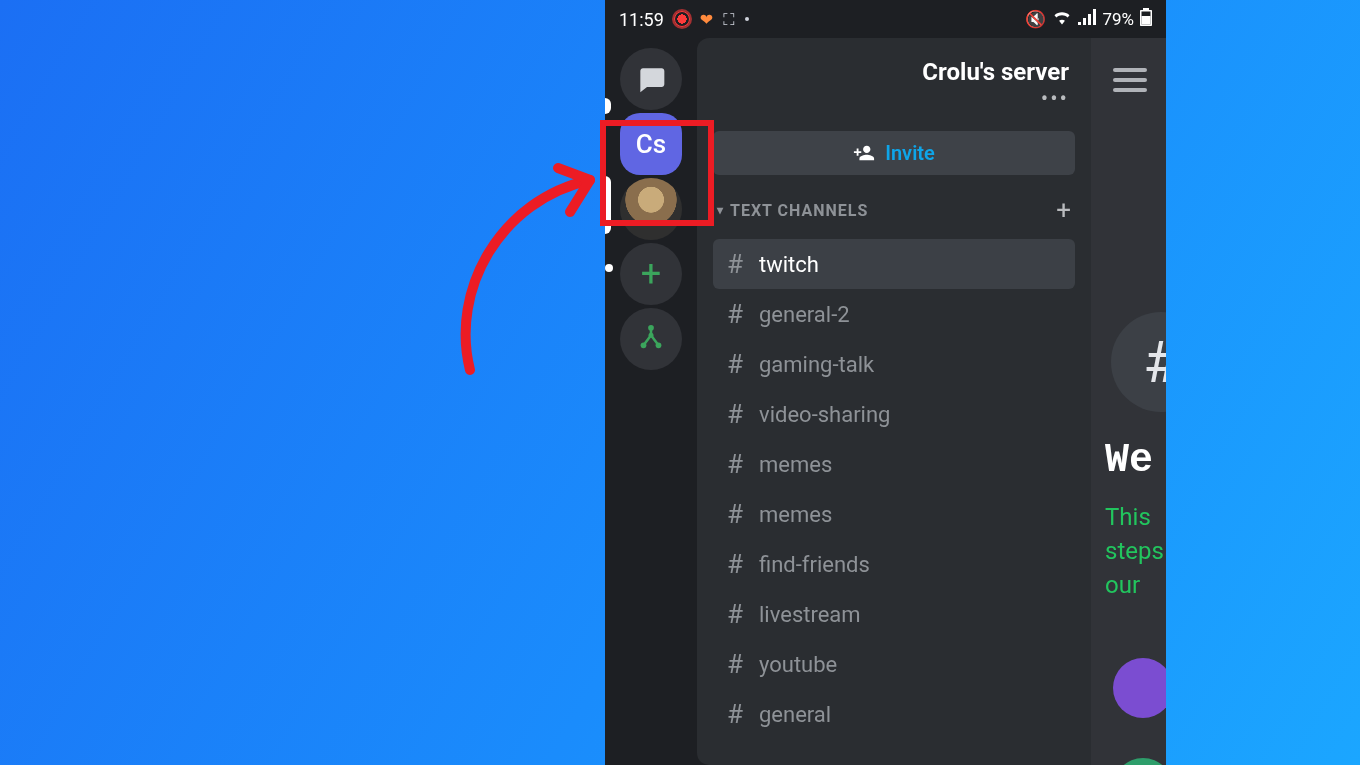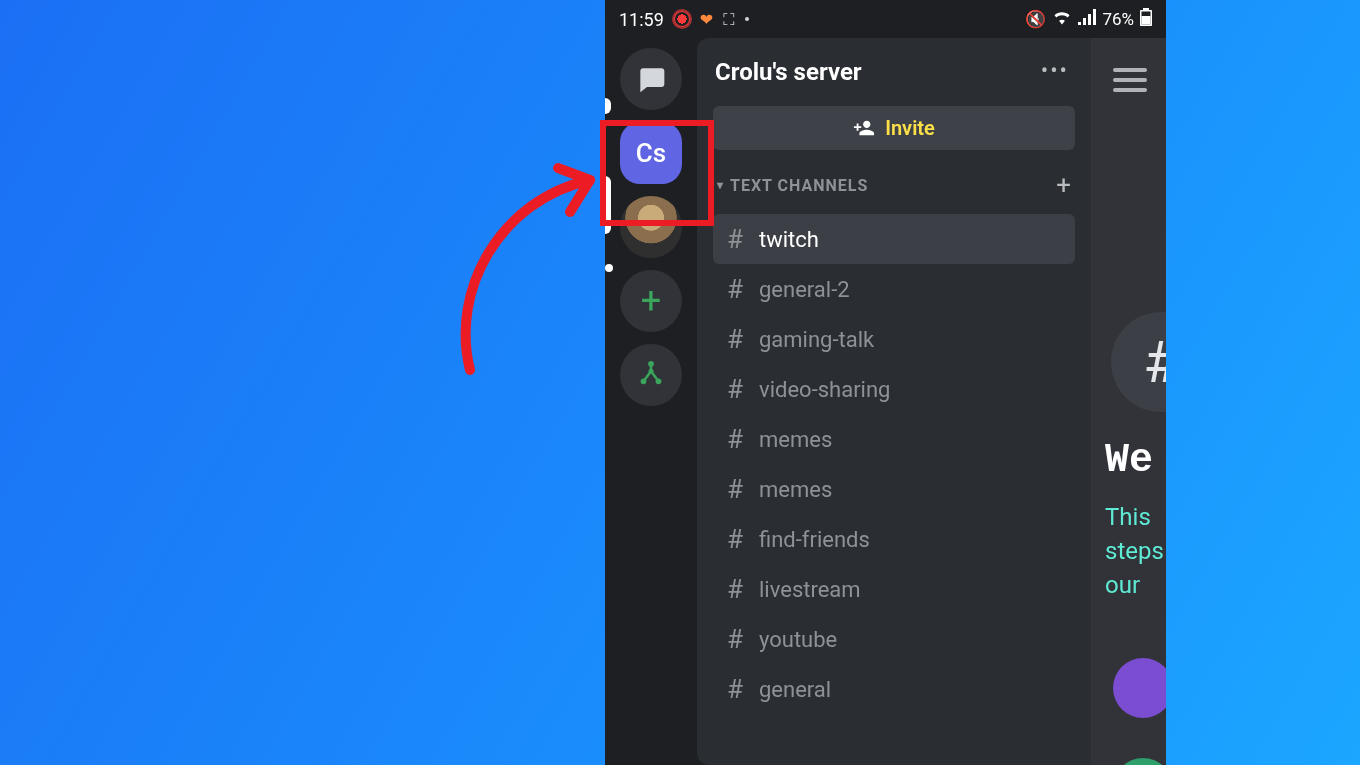--- a/index.html
+++ b/index.html
@@ -31,21 +31,21 @@
   }
   .heart { color:#ff8a3d; font-size:16px; }
   .bracket { color:#cfd3dc; font-size:16px; letter-spacing:-3px; }
   .tinydot { width:4px;height:4px;border-radius:50%;background:#cfd3dc; margin-left:4px;}
   .mute { font-size:17px; }
 
   
   .cols { position:absolute; top:38px; left:0; right:0; bottom:0; display:flex; }
   .guildcol {
     width:92px; background:#1d1f23;
-    display:flex; flex-direction:column; align-items:center; gap:12px;
+    display:flex; flex-direction:column; align-items:center; gap:3px;
     padding-top:10px;
   }
   .guild {
     width:62px; height:62px; border-radius:50%;
     background:#313338;
     display:flex; align-items:center; justify-content:center;
     color:#cfd3dc; font-size:30px;
     position:relative;
   }
   .guild.squircle { border-radius:20px; }
@@ -62,27 +62,27 @@
   .pill-dot { top:226px; width:8px; height:8px; border-radius:50%; left:0; background:#fff;}
   .add-icon { color:#3ba55c; font-weight:400; font-size:36px; line-height:1; }
 
   .panel {
     flex:0 0 394px;
     background:#2a2d31;
     border-radius:12px 0 0 12px;
     padding:14px 16px 0 16px;
     display:flex; flex-direction:column; gap:14px;
   }
-  .panel-header { display:flex; align-items:flex-start; justify-content:space-between; padding:6px 6px 6px 2px;}
+  .panel-header { display:flex; align-items:flex-end; justify-content:space-between; padding:6px 6px 6px 2px;flex-direction:column;}
   .server-name { color:#fff; font-weight:700; font-size:24px; }
   .dots { color:#b9bbbe; font-size:22px; letter-spacing:2px; }
   .invite-btn {
     background:#3e4248; border-radius:6px;
     display:flex; align-items:center; justify-content:center; gap:10px;
-    height:44px; color:#fde047; font-size:20px; font-weight:600;
+    height:44px; color:#0ea5e9; font-size:20px; font-weight:600;
   }
   .invite-btn svg { width:22px; height:22px; fill:#fff; }
 
   .section-head { display:flex; align-items:center; justify-content:space-between; margin-top:6px; padding:0 4px;}
   .section-title { display:flex; align-items:center; gap:6px; color:#8e9297; font-size:16px; font-weight:700; letter-spacing:1px; }
   .chev { font-size:12px; color:#8e9297; }
   .plus { color:#b9bbbe; font-size:26px; }
 
   .chanlist { display:flex; flex-direction:column; gap:0; }
   .chan {
@@ -108,21 +108,21 @@
     background:#3c4046;
     display:flex;align-items:center;justify-content:center;
     color:#e4e6ea; font-size:58px;
   }
   .welcome {
     position:absolute; top:400px; left:14px;
     color:#fff; font-size:40px; font-weight:700;font-family:Liberation Mono, monospace;
   }
   .welcomesub {
     position:absolute; top:462px; left:14px;
-    color:#5eead4; font-size:24px; line-height:34px;
+    color:#22c55e; font-size:24px; line-height:34px;
   }
   .bubble { position:absolute; width:60px;height:60px;border-radius:50%; left:22px;}
   .bubble.b1 { top:620px; background:#7b4dd1;}
   .bubble.b2 { top:720px; background:#2e9e6b;}
 
   
   .redbox {
     position:absolute;
     left:600px; top:120px;
     width:114px; height:106px;
@@ -155,21 +155,21 @@
       <span>
         <svg width="20" height="16" viewBox="0 0 24 18">
             <path fill="#fff" d="M12 18l3.5-4.4c-1-0.8-2.2-1.3-3.5-1.3s-2.5 0.5-3.5 1.3L12 18zm-6.8-8.5c1.9-1.6 4.3-2.6 6.8-2.6s4.9 1 6.8 2.6l2.2-2.7C18.4 4.6 15.3 3.4 12 3.4S5.6 4.6 3 6.8l2.2 2.7z"></path>
           </svg>
       </span>
       <span>
         <svg width="18" height="16" viewBox="0 0 18 16">
             <path fill="#fff" d="M0 13h3v3H0zM5 9h3v7H5zM10 5h3v11h-3zM15 0h3v16h-3z"></path>
           </svg>
       </span>
-      <span>76%</span>
+      <span>79%</span>
       <span>
         <svg width="12" height="18" viewBox="0 0 12 18">
             <path fill="#fff" d="M3 0h6v2h2c.6 0 1 .4 1 1v14c0 .6-.4 1-1 1H1c-.6 0-1-.4-1-1V3c0-.6.4-1 1-1h2V0z"></path>
             <rect x="1.5" y="3.5" width="9" height="13" fill="#1d1f23"></rect>
             <rect x="1.5" y="8" width="9" height="8.5" fill="#fff"></rect>
           </svg>
       </span>
     </div>
   </div>
 

